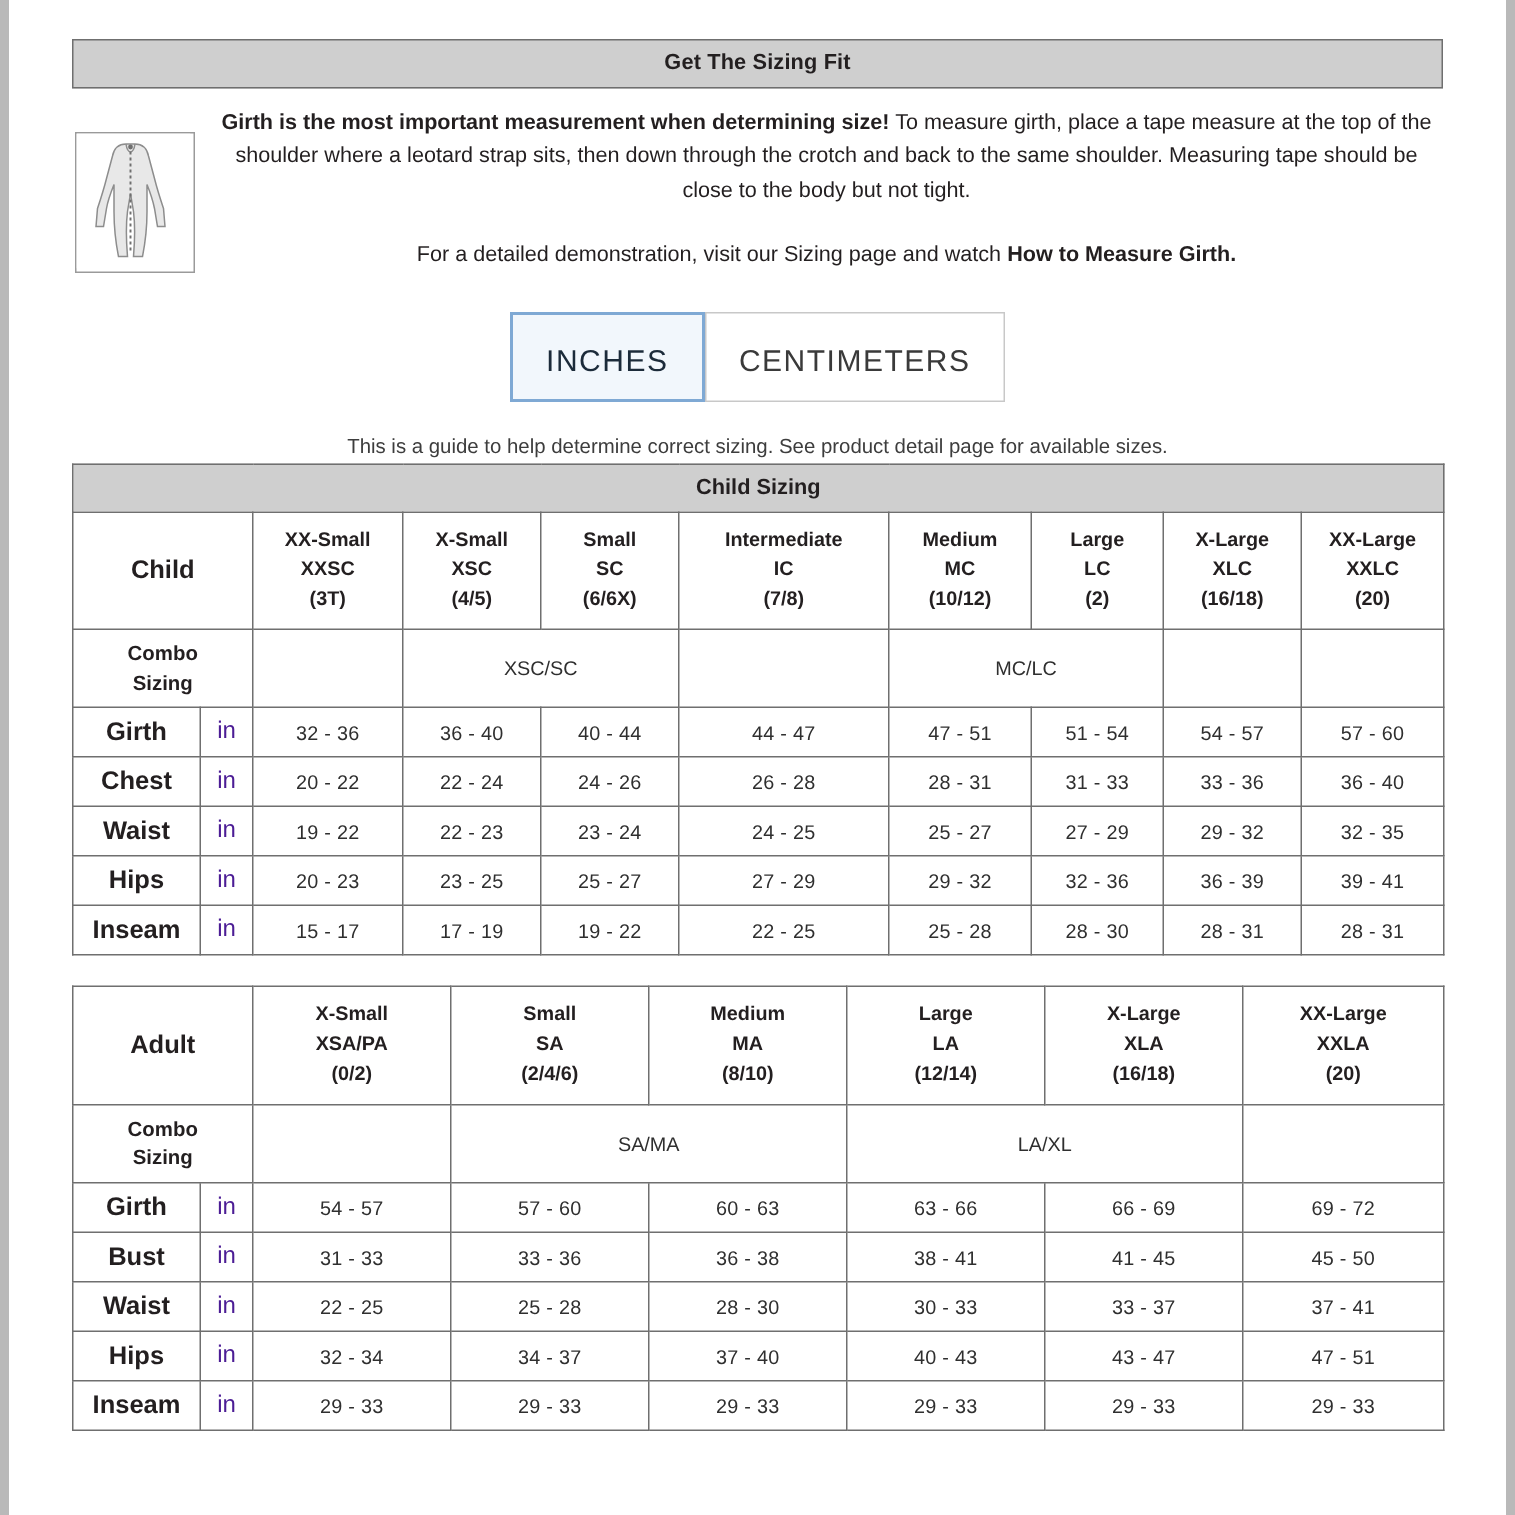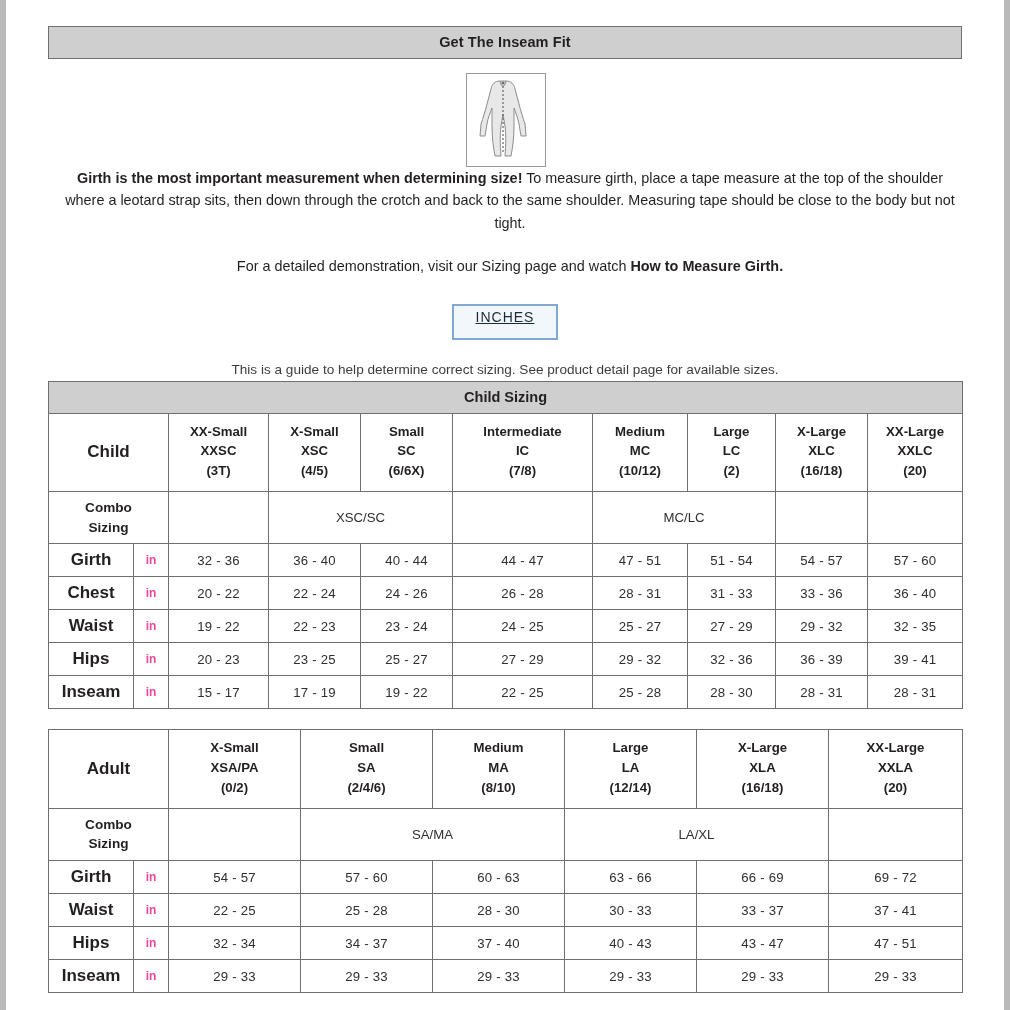--- a/index.html
+++ b/index.html
@@ -48,23 +48,22 @@
     text-align: center;
     font-weight: bold;
     font-size: 14.5px;
     padding: 7px 0 8px 0;
     letter-spacing: 0.1px;
   }
 
   
   .intro {
     display: flex;
-    align-items: center;
+    align-items: flex-end;
     margin-top: 12px;
-    flex-direction: column;
   }
   .figure-box {
     width: 78px;
     height: 92px;
     border: 1px solid #9a9a9a;
     background: #ffffff;
     flex: 0 0 auto;
     margin-left: 2px;
     margin-top: 2px;
     position: relative;
@@ -86,29 +85,28 @@
     line-height: 1.5;
   }
 
   
   .unit-row {
     display: flex;
     justify-content: center;
     margin-top: 26px;
   }
   .unit-btn {
-    font-size: 14px;
+    font-size: 20px;
     letter-spacing: 1px;
-    padding: 3px 22px 13px 22px;
+    padding: 20px 22px 13px 22px;
     border: 1px solid #c8c8c8;
     background: #ffffff;
     color: #3a3a3a;
     cursor: pointer;
     box-sizing: border-box;
-    text-decoration: underline;
   }
   .unit-btn.active {
     border: 2px solid #7fa9d4;
     background: #f2f7fc;
     color: #1c2b3a;
   }
   .unit-btn + .unit-btn { border-left: 1px solid #c8c8c8; }
 
   .guide-note {
     text-align: center;
@@ -144,23 +142,22 @@
     font-weight: bold;
     font-size: 17px;
   }
   .sizing-table .sizehdr {
     font-weight: bold;
     line-height: 1.5;
     font-size: 13.2px;
     padding: 8px 2px 10px 2px;
   }
   .sizing-table .unitcell {
-    font-size: 12px;
-    color: #ec4899;
-    font-weight: bold;
+    font-size: 16px;
+    color: #4c1d95;
   }
   .sizing-table .valcell {
     font-size: 13.2px;
     color: #2f2f2f;
     letter-spacing: 0.2px;
   }
   .sizing-table .combo {
     font-size: 13.2px;
     color: #2f2f2f;
   }
@@ -174,21 +171,21 @@
 </style>
 </head>
 <body>
 
 <div class="page">
   <div class="frame-border-left"></div>
   <div class="frame-border-right"></div>
 
   <div class="content">
 
-    <div class="band">Get The Inseam Fit</div>
+    <div class="band">Get The Sizing Fit</div>
 
     <div class="intro">
       <div class="figure-box">
         <svg width="76" height="90" viewBox="0 0 76 90" aria-hidden="true">
           <rect x="0" y="0" width="76" height="90" fill="#ffffff"></rect>
           <g fill="#e8e8e8" stroke="#8d8d8d" stroke-width="1">
             <path d="M33 7 C28 7 25 10 24 15 L20 30 C18 38 16 44 14 50 L13 62 L18 62 L20 50 C21 44 23 39 25 34 L25 52 C25 62 26 72 28 82 L34 82 C33 70 33 60 34 52 L36 40 L38 52 C39 60 39 70 38 82 L44 82 C46 72 47 62 47 52 L47 34 C49 39 51 45 52 50 L54 62 L59 62 L58 50 C56 44 54 38 52 30 L48 15 C47 10 44 7 39 7 Z"></path>
           </g>
           <path d="M33 7 C34 14 38 14 39 7" fill="none" stroke="#8d8d8d" stroke-width="1"></path>
           <path d="M36 12 L36 80" stroke="#6f6f6f" stroke-width="1.3" fill="none" stroke-dasharray="2 2"></path>
@@ -198,20 +195,21 @@
       <div class="intro-text">
         <b>Girth is the most important measurement when determining size!</b><span> To measure girth, place a tape measure at the top of the shoulder where a leotard strap sits, then down through the crotch and back to the same shoulder. Measuring tape should be close to the body but not tight.</span>
         <div class="demo-line">
           <span>For a detailed demonstration, visit our Sizing page and watch </span><b>How to Measure Girth.</b>
         </div>
       </div>
     </div>
 
     <div class="unit-row">
       <button class="unit-btn active">INCHES</button>
+      <button class="unit-btn">CENTIMETERS</button>
     </div>
 
     <div class="guide-note">This is a guide to help determine correct sizing. See product detail page for available sizes.</div>
 
     <table class="sizing-table">
       <colgroup>
         <col style="width:85px">
           <col style="width:35px">
         <col style="width:100px">
           <col style="width:92px">
@@ -407,20 +405,30 @@
         <td class="rowlabel">Girth</td>
         <td class="unitcell">in</td>
         <td class="valcell">54 - 57</td>
         <td class="valcell">57 - 60</td>
         <td class="valcell">60 - 63</td>
         <td class="valcell">63 - 66</td>
         <td class="valcell">66 - 69</td>
         <td class="valcell">69 - 72</td>
       </tr>
       <tr>
+        <td class="rowlabel">Bust</td>
+        <td class="unitcell">in</td>
+        <td class="valcell">31 - 33</td>
+        <td class="valcell">33 - 36</td>
+        <td class="valcell">36 - 38</td>
+        <td class="valcell">38 - 41</td>
+        <td class="valcell">41 - 45</td>
+        <td class="valcell">45 - 50</td>
+      </tr>
+      <tr>
         <td class="rowlabel">Waist</td>
         <td class="unitcell">in</td>
         <td class="valcell">22 - 25</td>
         <td class="valcell">25 - 28</td>
         <td class="valcell">28 - 30</td>
         <td class="valcell">30 - 33</td>
         <td class="valcell">33 - 37</td>
         <td class="valcell">37 - 41</td>
       </tr>
       <tr>

